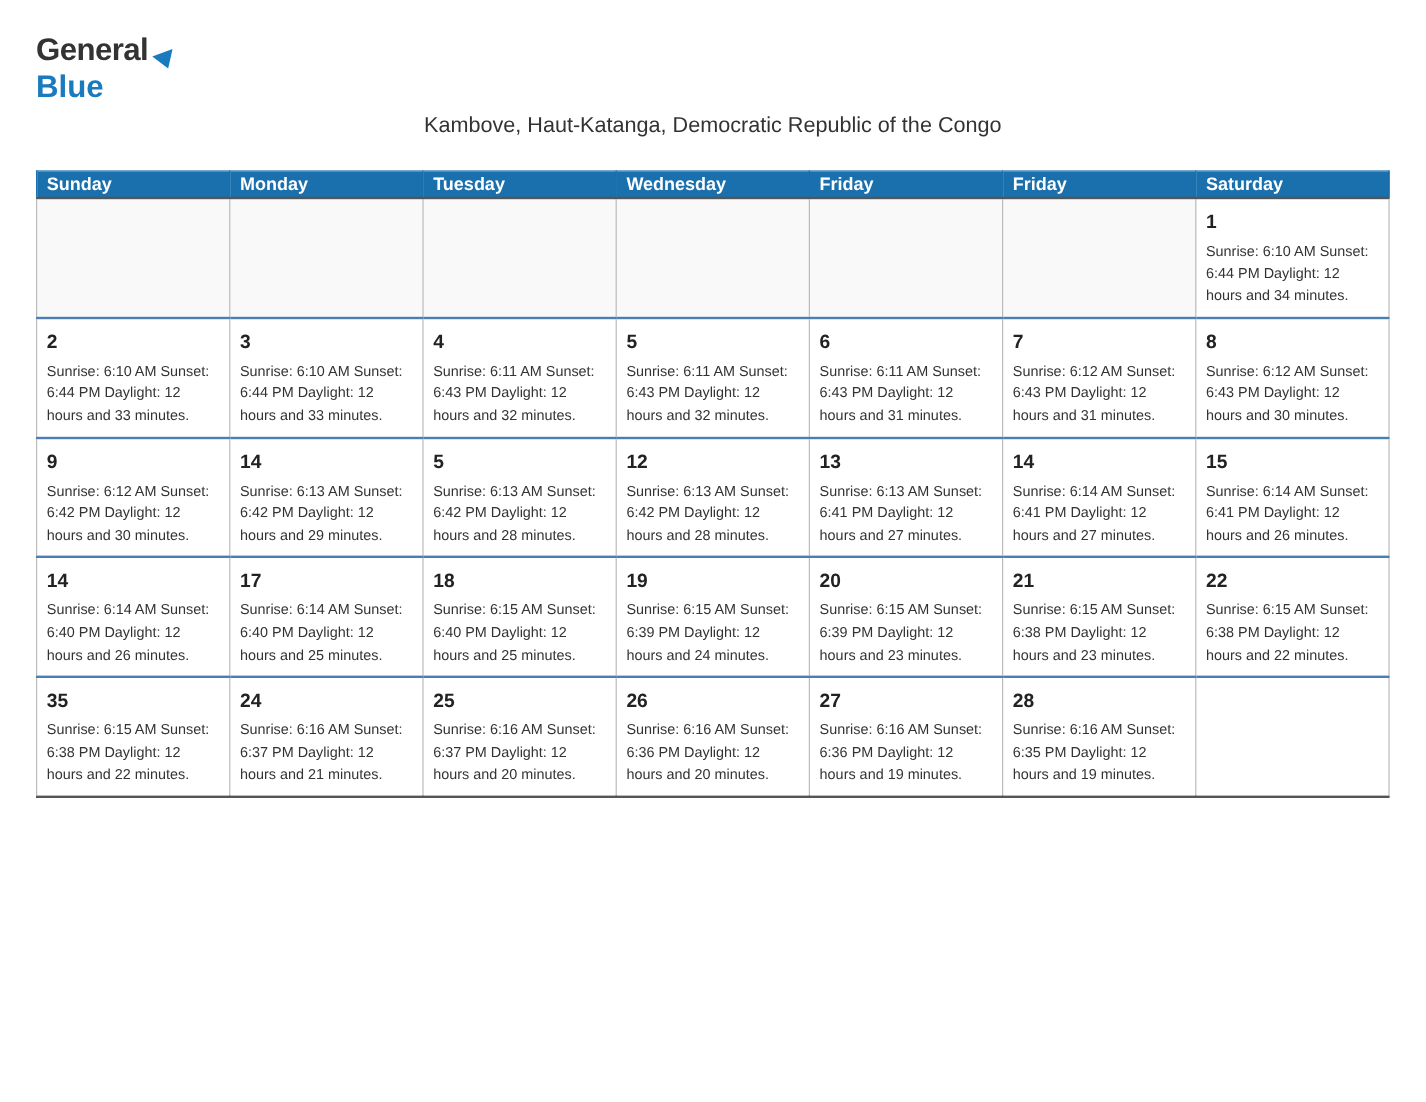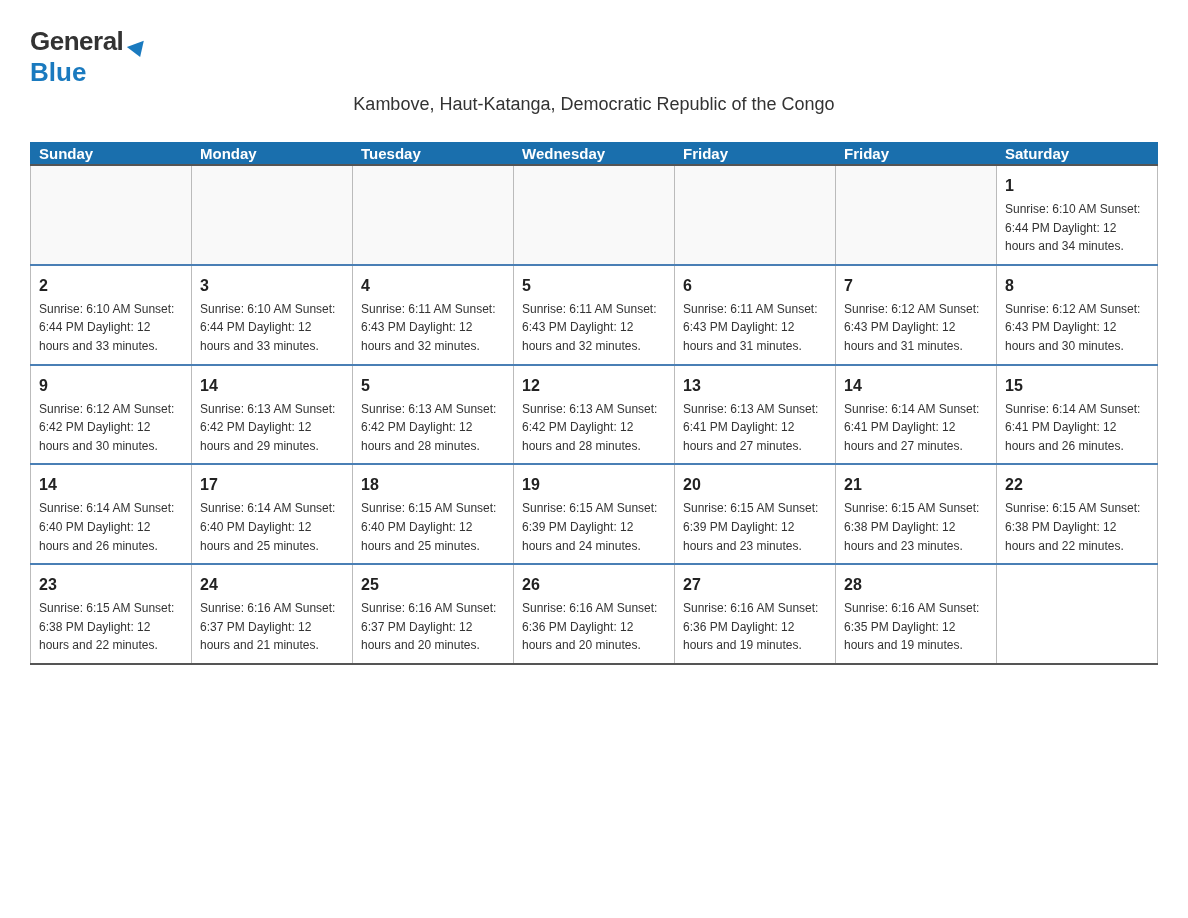--- a/index.html
+++ b/index.html
@@ -284,21 +284,21 @@
         <td class="row-separator">
           <span class="day-number">22</span>
           <div class="day-info">Sunrise: 6:15 AM
 Sunset: 6:38 PM
 Daylight: 12 hours
 and 22 minutes.</div>
         </td>
       </tr>
       <tr>
         <td class="row-separator">
-          <span class="day-number">23</span>
+          <span class="day-number">35</span>
           <div class="day-info">Sunrise: 6:15 AM
 Sunset: 6:38 PM
 Daylight: 12 hours
 and 22 minutes.</div>
         </td>
         <td class="row-separator">
           <span class="day-number">24</span>
           <div class="day-info">Sunrise: 6:16 AM
 Sunset: 6:37 PM
 Daylight: 12 hours

